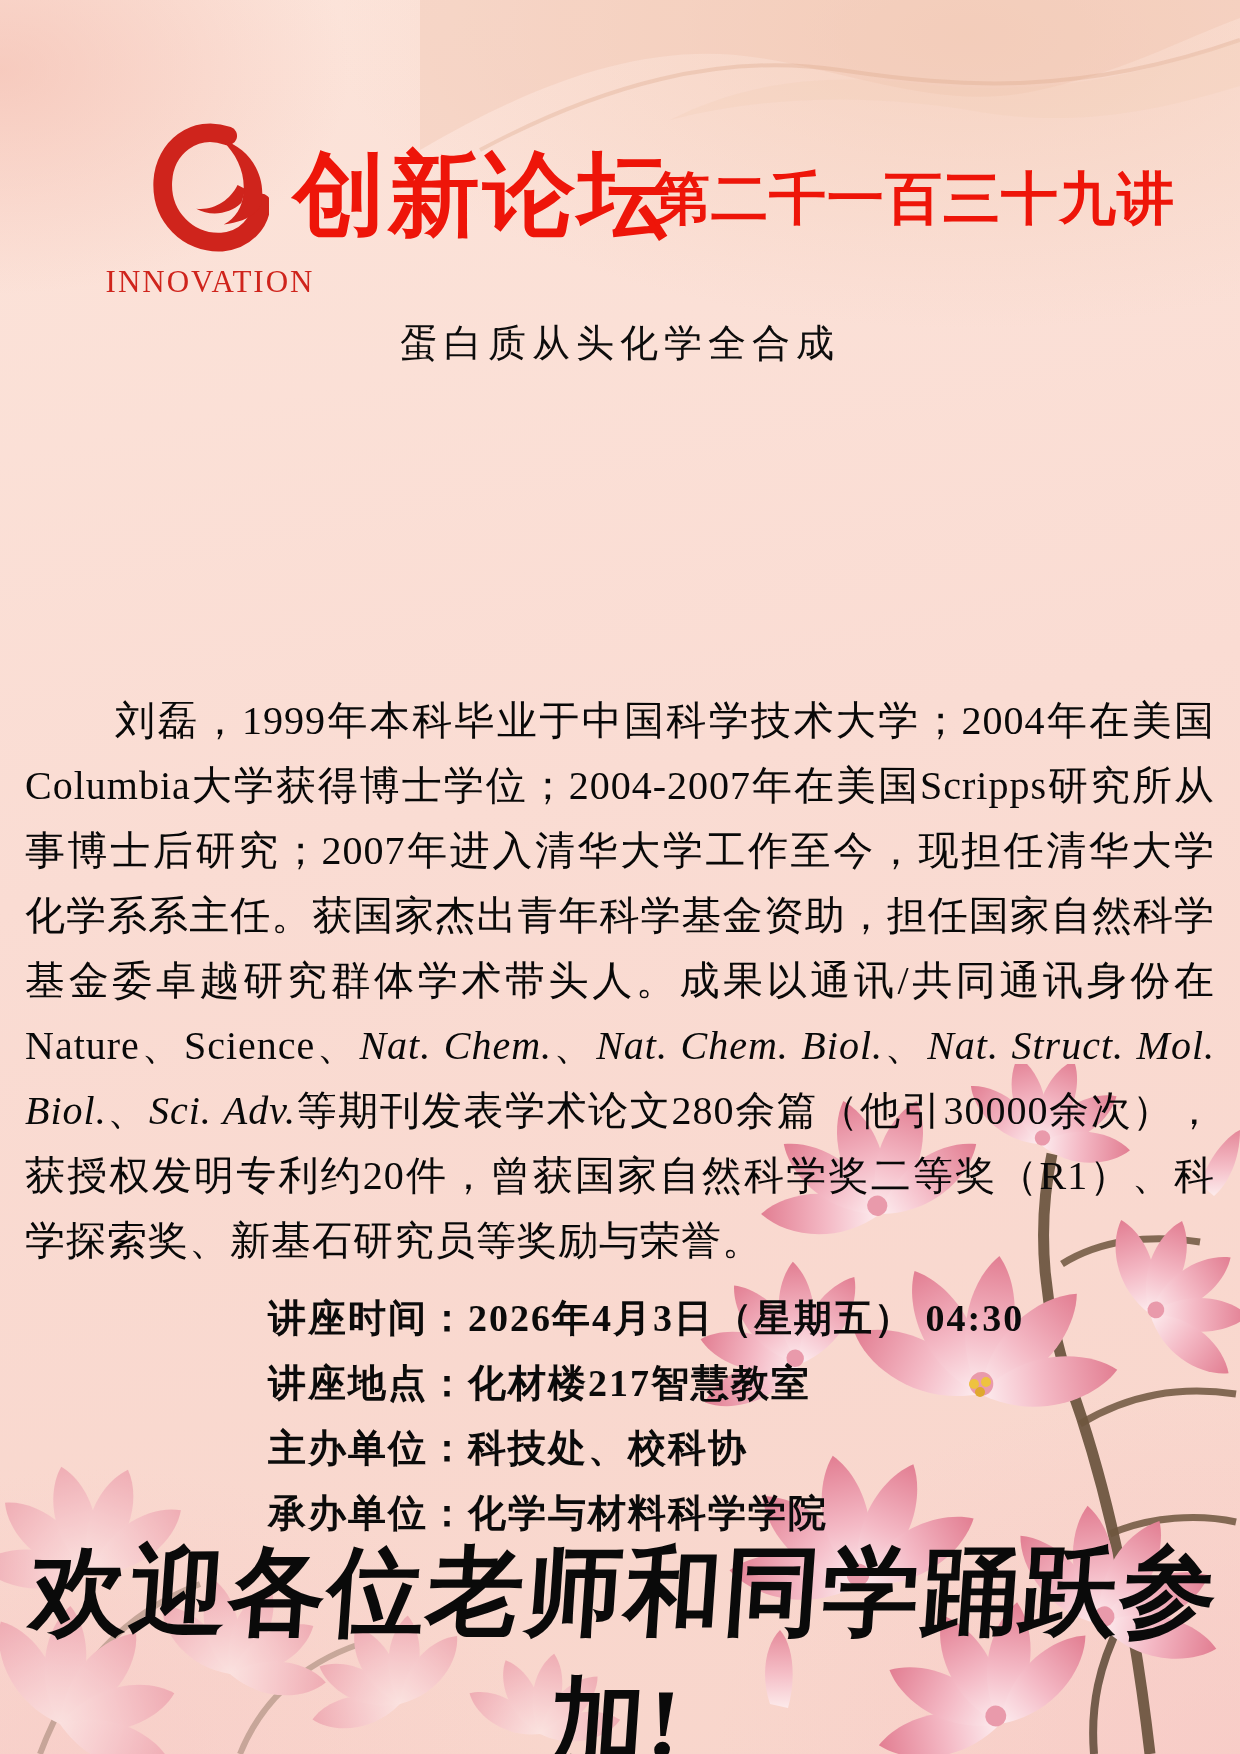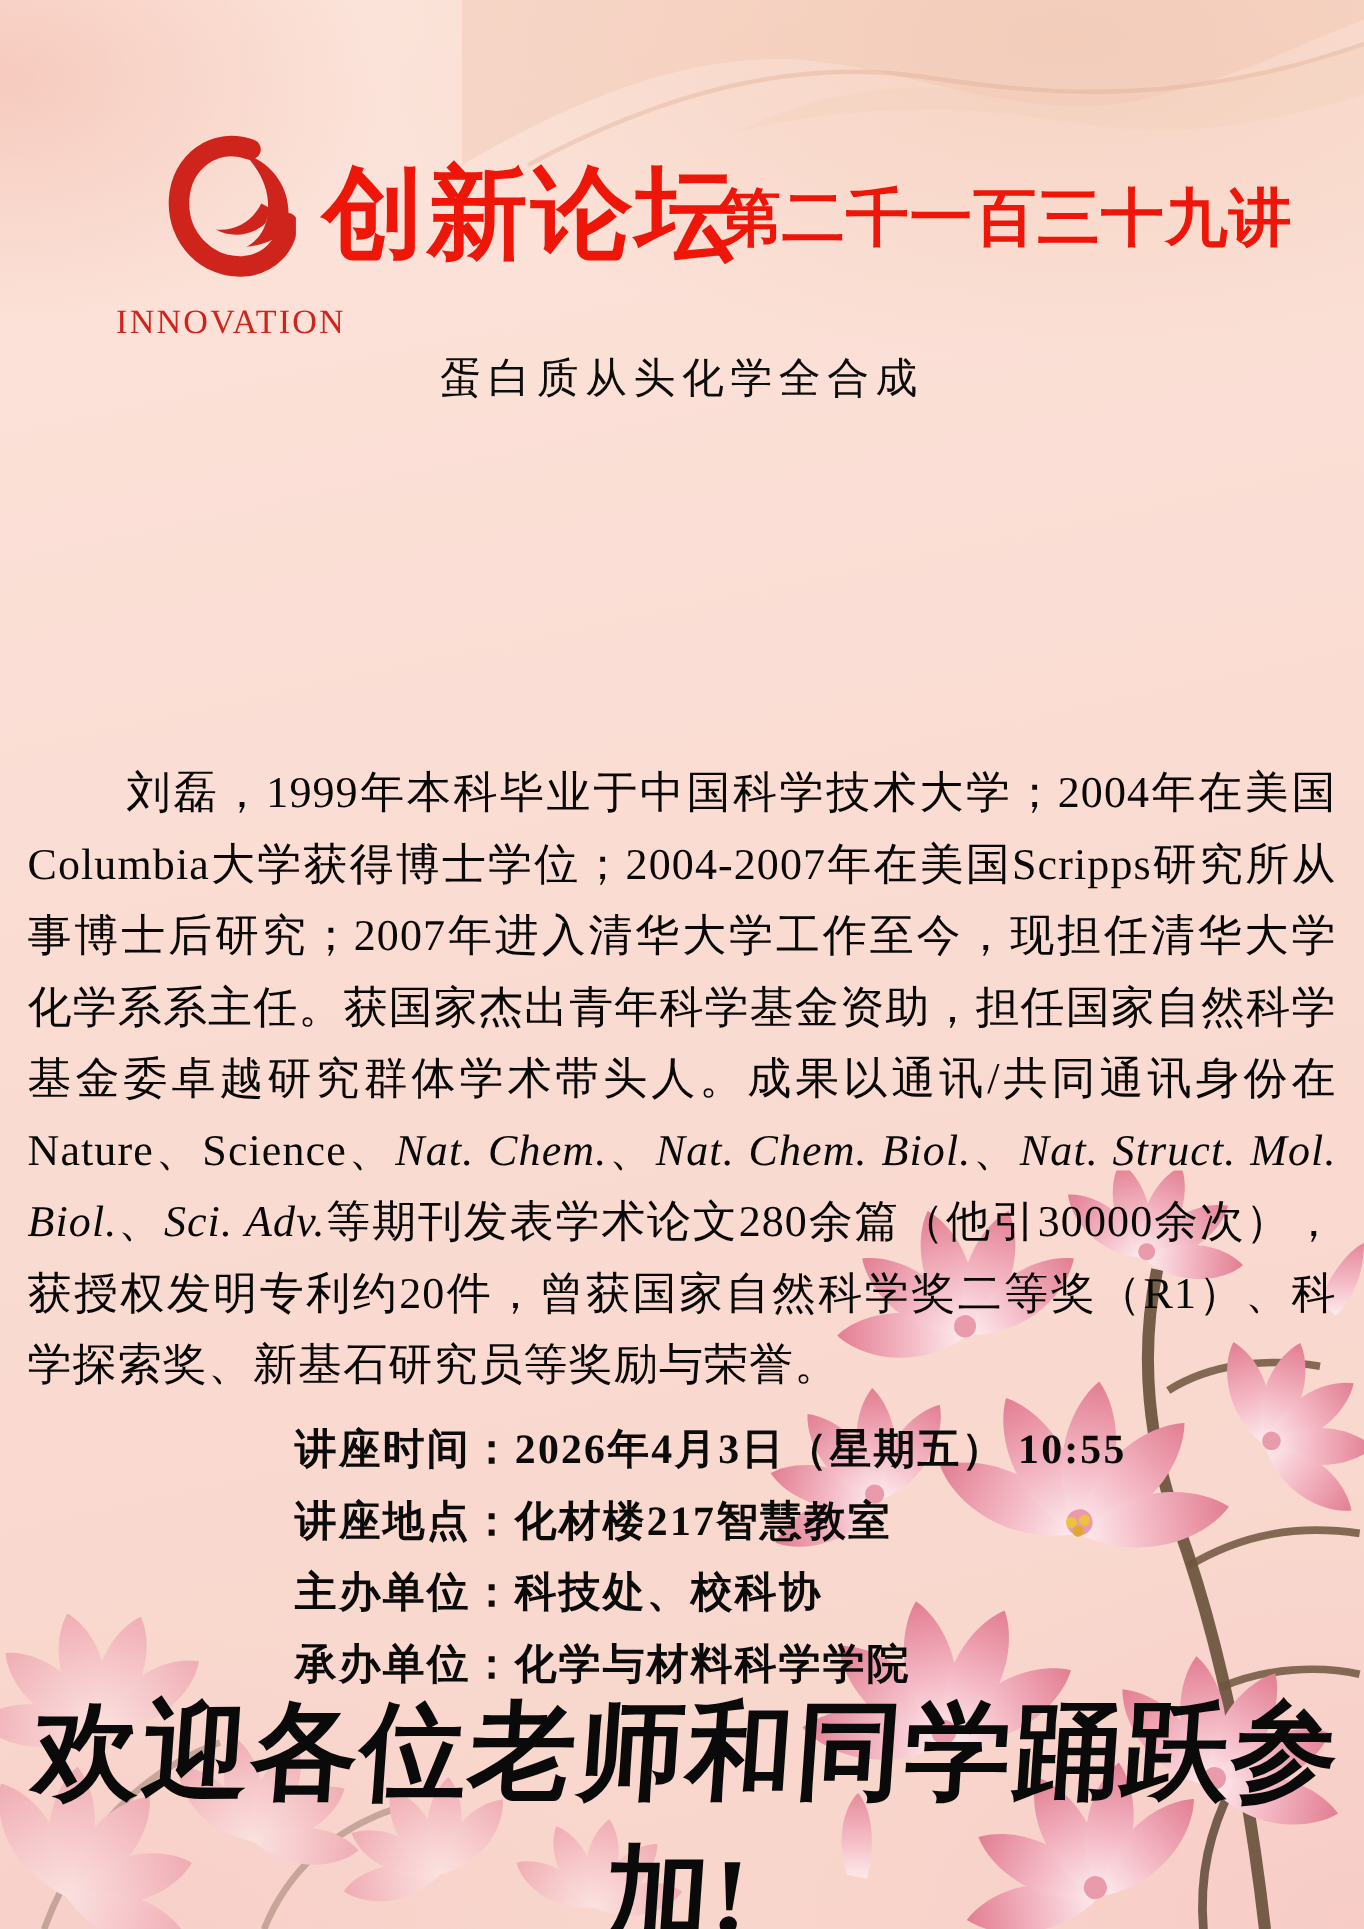--- a/index.html
+++ b/index.html
@@ -18,21 +18,21 @@
   }
   .decor{position:absolute;pointer-events:none;}
   .great-wall{top:0;right:0;}
   .flowers-right{right:0;bottom:0;}
   .flowers-left{left:0;bottom:0;opacity:.55;}
 
   
   .logo-block{position:absolute;left:100px;top:120px;width:220px;text-align:center;}
   .logo-word{
     font-family:"Liberation Serif","DejaVu Serif",serif;
-    color:#cf241c;font-size:31px;letter-spacing:2px;margin-top:12px;
+    color:#cf241c;font-size:31px;letter-spacing:2px;margin-top:2px;
   }
   .forum-title{
     position:absolute;left:293px;top:138px;
     font-family:"Liberation Sans","DejaVu Sans",sans-serif;
     font-weight:700;font-size:92px;line-height:1;color:#ee1509;
     letter-spacing:3px;
     margin-top:10px;
   }
   .lecture-number{
     position:absolute;left:653px;top:170px;
@@ -162,21 +162,21 @@
 
   <div class="forum-title">创新论坛</div>
   <div class="lecture-number">第二千一百三十九讲</div>
 
   <div class="lecture-title">蛋白质从头化学全合成</div>
 
 
   <div class="bio"><span>刘磊，1999年本科毕业于中国科学技术大学；2004年在美国Columbia大学获得博士学位；2004-2007年在美国Scripps研究所从事博士后研究；2007年进入清华大学工作至今，现担任清华大学化学系系主任。获国家杰出青年科学基金资助，担任国家自然科学基金委卓越研究群体学术带头人。成果以通讯/共同通讯身份在Nature、Science、</span><em>Nat. Chem.</em><span>、</span><em>Nat. Chem. Biol.</em><span>、</span><em>Nat. Struct. Mol. Biol.</em><span>、</span><em>Sci. Adv.</em><span>等期刊发表学术论文280余篇（他引30000余次），获授权发明专利约20件，曾获国家自然科学奖二等奖（R1）、科学探索奖、新基石研究员等奖励与荣誉。</span></div>
 
   <div class="details">
-    <div><span>讲座时间：</span><span>2026年4月3日（星期五）  10:55</span></div>
+    <div><span>讲座时间：</span><span>2026年4月3日（星期五）  04:30</span></div>
     <div><span>讲座地点：</span><span>化材楼217智慧教室</span></div>
     <div><span>主办单位：</span><span>科技处、校科协</span></div>
     <div><span>承办单位：</span><span>化学与材料科学学院</span></div>
   </div>
 
   <div class="welcome">欢迎各位老师和同学踊跃参加!</div>
 
 </div>
 
 </body></html>

